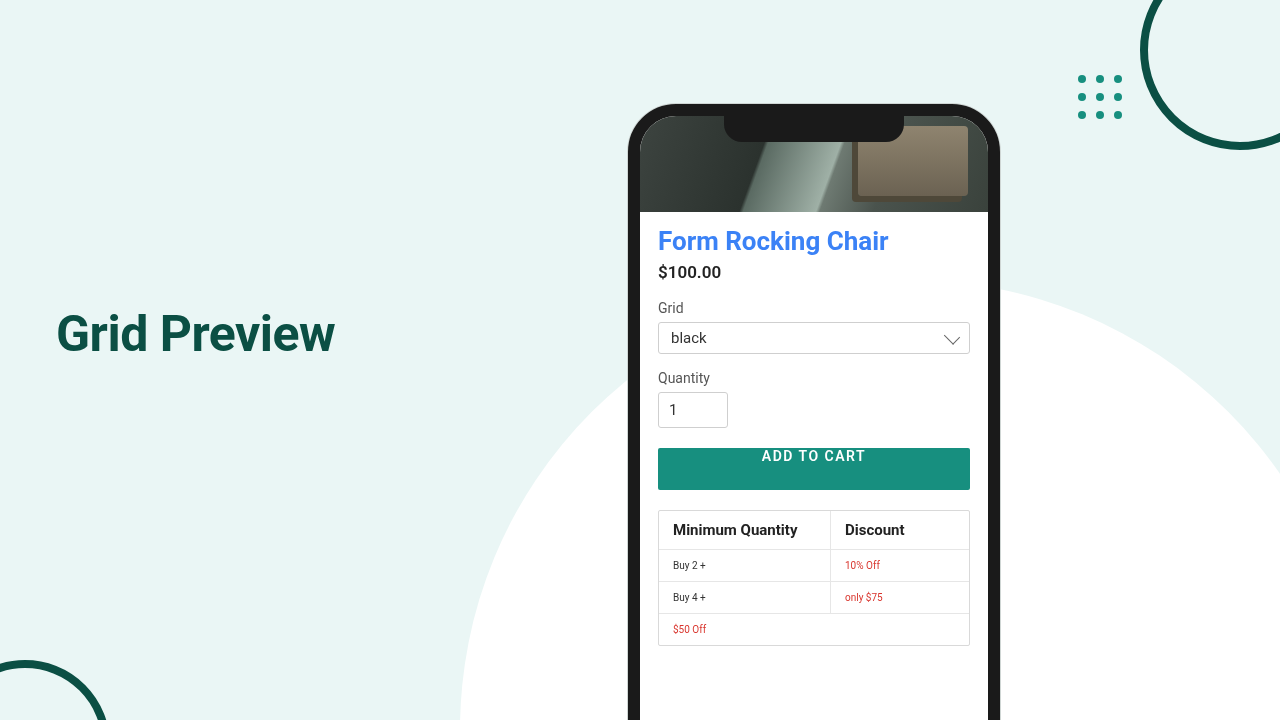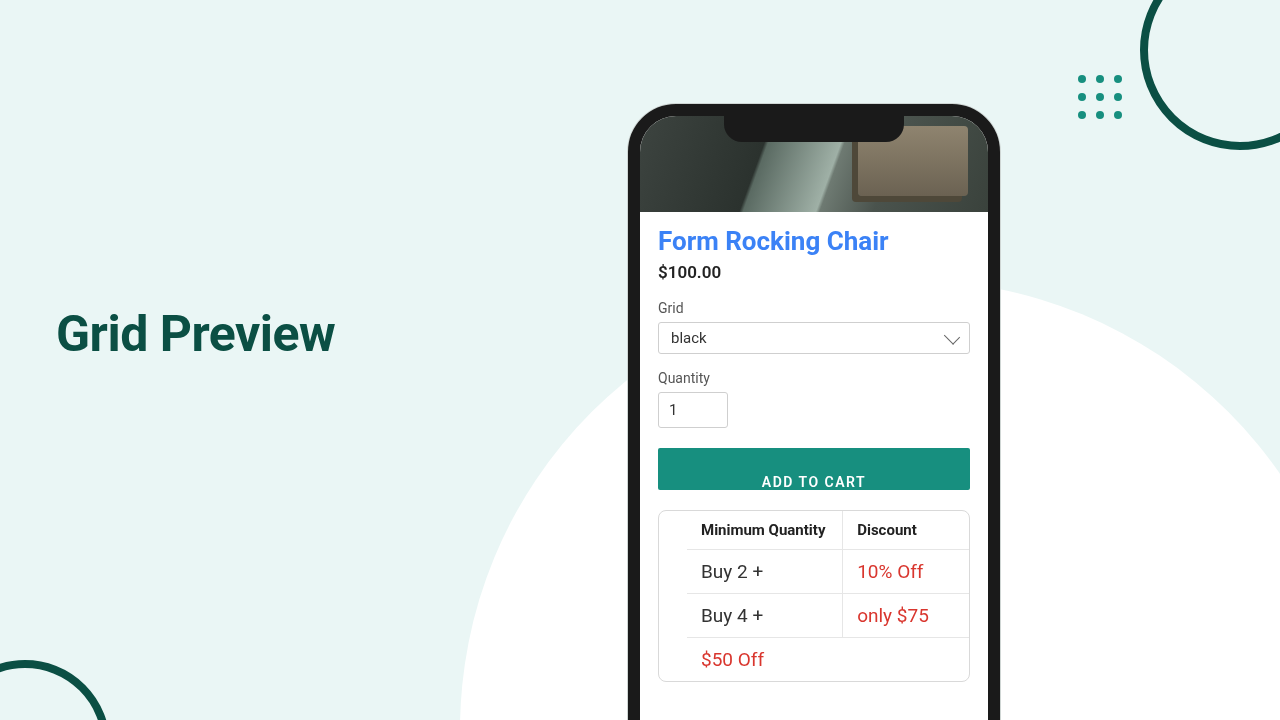--- a/index.html
+++ b/index.html
@@ -159,43 +159,42 @@
     font-size: 15px;
     color: #333;
     margin-bottom: 20px;
     background:#fff;
   }
   .add-cart {
     background: #178f7f;
     color: #fff;
     text-align: center;
     height: 42px;
-    display: flex; align-items: flex-end; justify-content: center;
+    display: flex; align-items: flex-start; justify-content: center;
     font-size: 14px;
     font-weight: 600;
     letter-spacing: 1.5px;
     border-radius: 2px;
     margin-bottom: 20px;
     cursor: pointer;
     margin-top: 12px;
   }
   .discount-table {
     border: 1px solid #d9d9d9;
-    border-radius: 8px;
+    border-radius: 2px;
     overflow: hidden;
-    padding-left: 28px;
   }
   .dt-row {
     display: flex;
     border-top: 1px solid #e6e6e6;
   }
   .dt-row:first-child { border-top: none; }
   .dt-cell {
     padding: 10px 14px;
-    font-size: 19px;
+    font-size: 10px;
   }
   .dt-cell.left { flex: 1.3; color: #333; border-right: 1px solid #e6e6e6;}
   .dt-cell.right { flex: 1; }
   .dt-head .dt-cell { font-weight: 700; color: #222; font-size: 15px; }
   .dt-body .dt-cell.right { color: #d9362e; }
 </style>
 </head>
 <body>
 
 <div class="bg-circle-large"></div>

